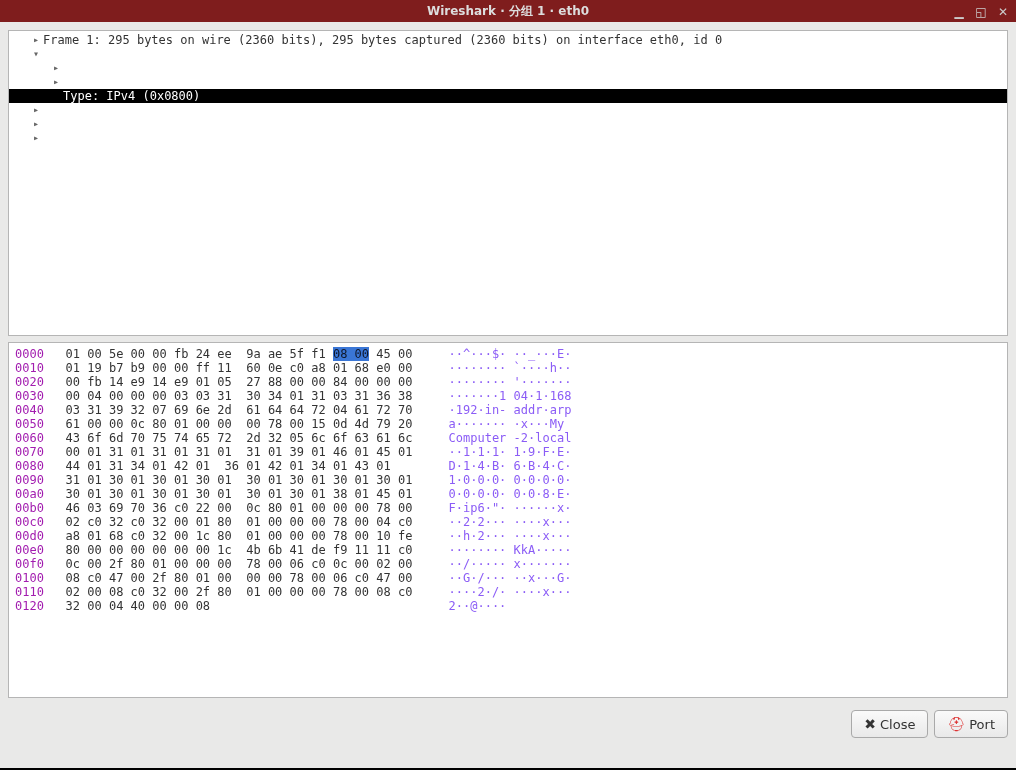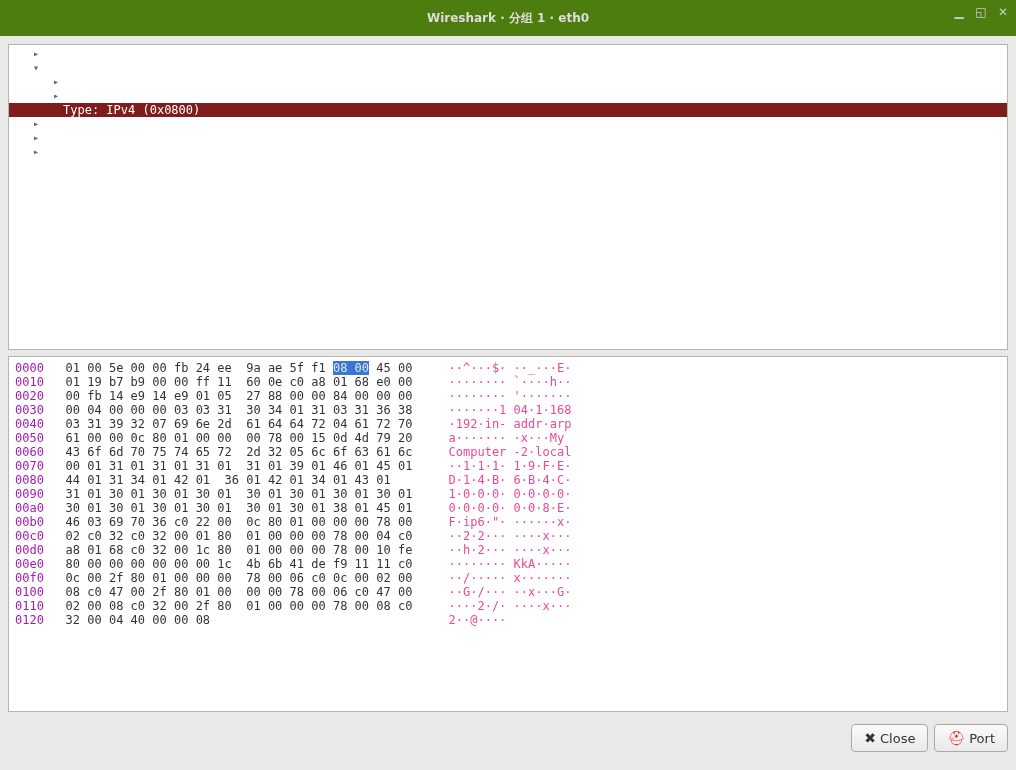--- a/index.html
+++ b/index.html
@@ -7,22 +7,22 @@
     padding: 0;
     width: 1016px;
     height: 770px;
     background: #000;
     font-family: "DejaVu Sans", "Liberation Sans", Arial, sans-serif;
     font-size: 12px;
     color: #333;
     overflow: hidden;
   }
   .titlebar {
-    height: 36px;
-    background: #4d7c0f;
+    height: 22px;
+    background: #7f1d1d;
     color: #ddd;
     display: flex;
     align-items: center;
     justify-content: center;
     position: relative;
     font-size: 12px;
     font-weight: bold;
   }
   .title-controls {
     position: absolute;
@@ -71,37 +71,37 @@
   }
   .indent { display:inline-block; width:0; }
   .tree-row .arrow {
     display: inline-block;
     width: 14px;
     text-align: center;
     color: #666;
     font-size: 10px;
   }
   .tree-row.selected {
-    background: #7f1d1d;
+    background: #000000;
     color: #ffffff;
   }
   .tree-row.selected .arrow { color: #fff; }
   .hex-pane {
     height: 356px;
     padding: 4px 6px;
     font-family: "DejaVu Sans Mono", "Liberation Mono", Menlo, Consolas, monospace;
     font-size: 12px;
     line-height: 14px;
     white-space: pre;
   }
   .hex-row { height: 14px; }
   .hex-off { color: #a21caf; }
   .hex-bytes {}
-  .hex-ascii { color: #ec4899; }
-  .hex-row .hl { background: #3a76d6; color: #e5e5e5; }
+  .hex-ascii { color: #8b5cf6; }
+  .hex-row .hl { background: #3a76d6; color: #0f172a; }
   .button-bar {
     display: flex;
     justify-content: flex-end;
     gap: 6px;
     padding-top: 6px;
   }
   .btn {
     display: inline-flex;
     align-items: center;
     gap: 4px;
@@ -124,20 +124,21 @@
     <span>✕</span>
   </div>
 </div>
 
 <div class="window-body">
 
   <div class="pane tree-pane" id="tree-pane">
       <div class="tree-row">
         <span class="indent" style="width: 20px;"></span>
         <span class="arrow">▸</span>
+        <span>Frame 1: 295 bytes on wire (2360 bits), 295 bytes captured (2360 bits) on interface eth0, id 0</span>
       </div>
       <div class="tree-row">
         <span class="indent" style="width: 20px;"></span>
         <span class="arrow">▾</span>
       </div>
       <div class="tree-row">
         <span class="indent" style="width: 40px;"></span>
         <span class="arrow">▸</span>
       </div>
       <div class="tree-row">

